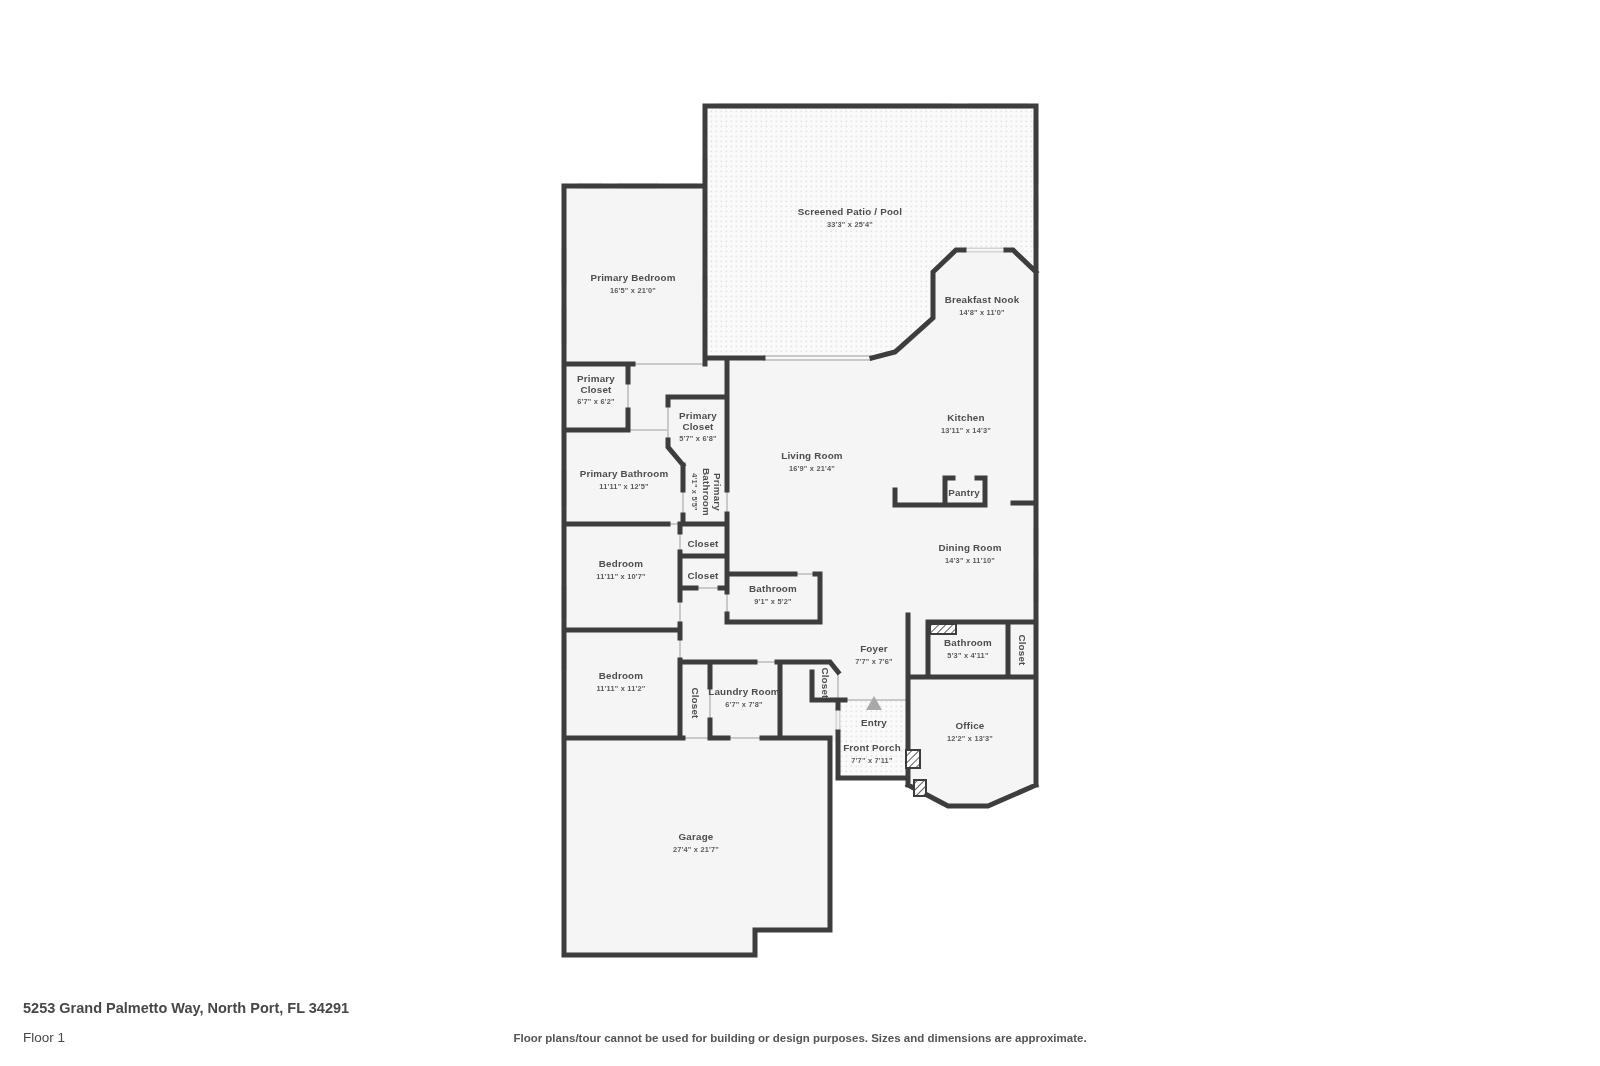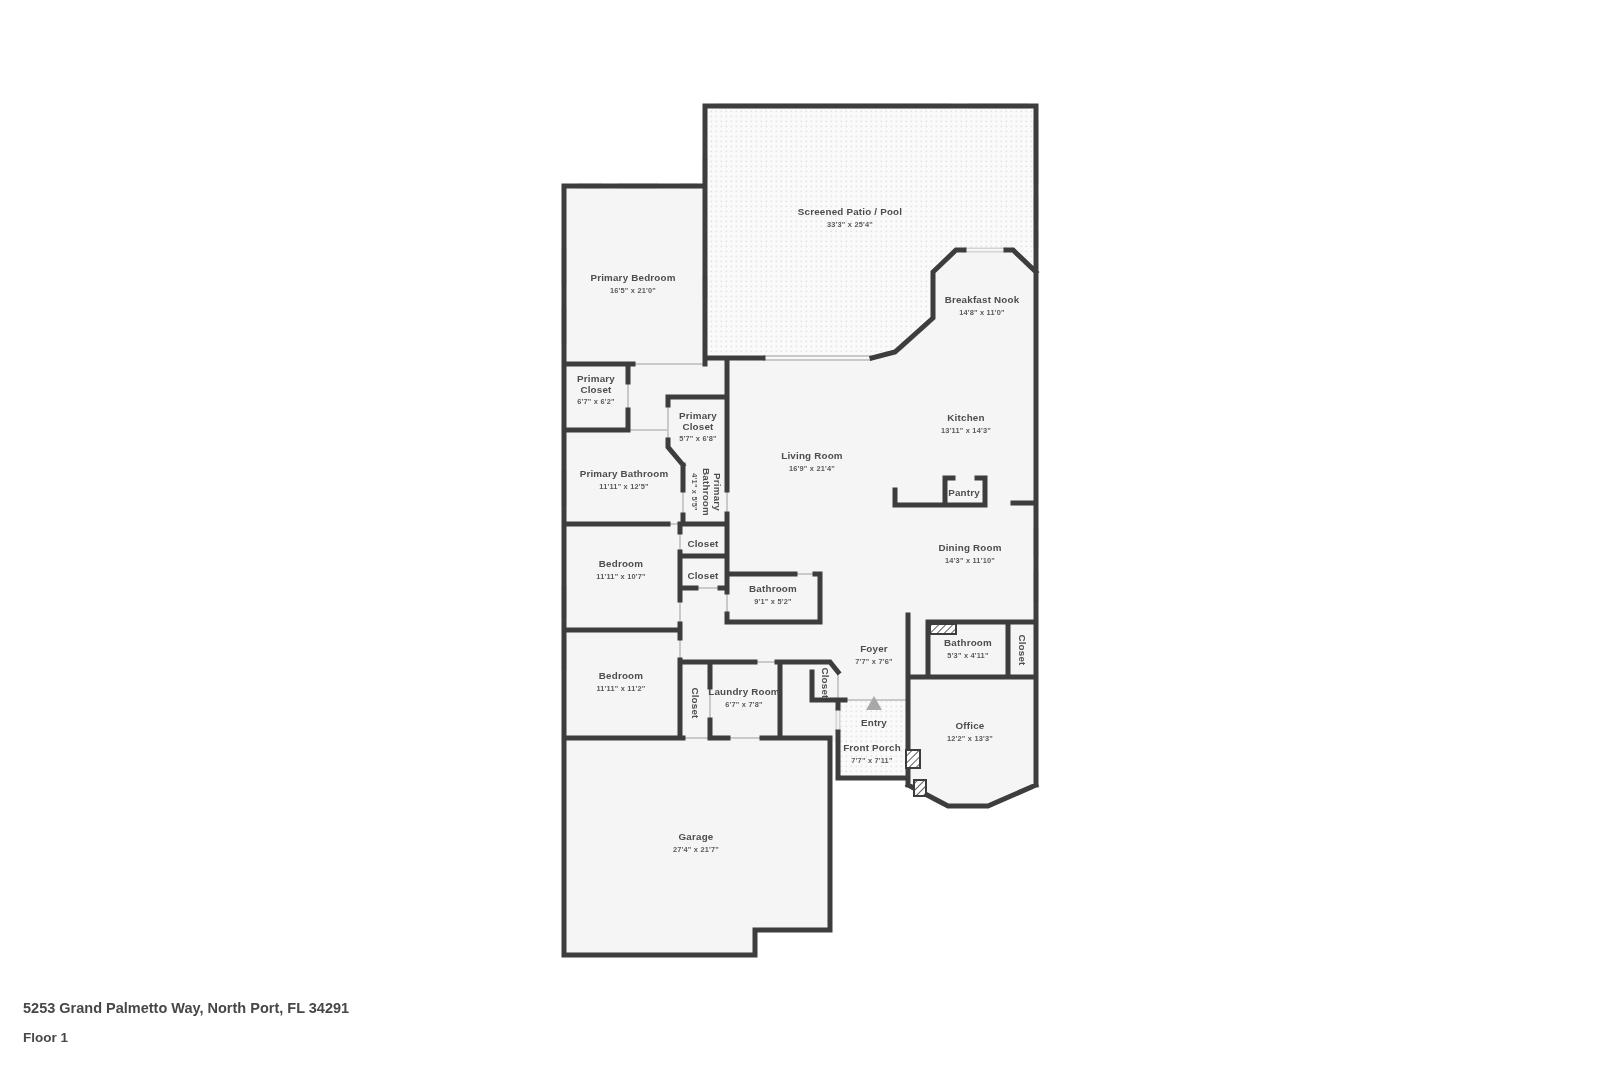--- a/index.html
+++ b/index.html
@@ -6,21 +6,21 @@
   .page{position:relative;width:1288px;height:1066px;background:#ffffff;overflow:hidden;
         font-family:"Liberation Sans",sans-serif;}
   .plan-svg{position:absolute;left:0;top:0;}
   svg text{font-family:"Liberation Sans",sans-serif;font-weight:700;fill:#4d4d4d;
            text-anchor:middle;letter-spacing:.2px;}
   svg text.room-name{font-size:9.8px;}
   svg text.room-dims{font-size:7.4px;fill:#5a5a5a;}
   .watermark{position:absolute;left:1478px;top:508px;font-size:21px;font-weight:700;
              color:#e9e9e9;letter-spacing:.5px;}
   .footer-address{position:absolute;left:23px;top:1000px;font-size:14.5px;font-weight:700;color:#474747;}
-  .footer-floor{position:absolute;left:23px;top:1030px;font-size:13.5px;font-weight:700;color:#474747;}
+  .footer-floor{position:absolute;left:23px;top:1030px;font-size:13.5px;font-weight:400;color:#474747;}
   .footer-disclaimer{position:absolute;left:0;top:1032px;width:1600px;text-align:center;
              font-size:11.5px;font-weight:700;color:#545454;}
 </style>
 </head>
 <body>
 
 <div class="page">
 
 <svg class="plan-svg" width="1600" height="1066" viewBox="0 0 1600 1066">
   <defs>
@@ -189,14 +189,15 @@
 
     <text class="room-name" x="696" y="840">Garage</text>
     <text class="room-dims" x="696" y="852">27'4" x 21'7"</text>
   </g>
 </svg>
 
 <div class="watermark">StellarMLS</div>
 
 <div class="footer-address">5253 Grand Palmetto Way, North Port, FL 34291</div>
 <div class="footer-floor">Floor 1</div>
+<div class="footer-disclaimer">Floor plans/tour cannot be used for building or design purposes. Sizes and dimensions are approximate.</div>
 
 </div>
 
 </body></html>

